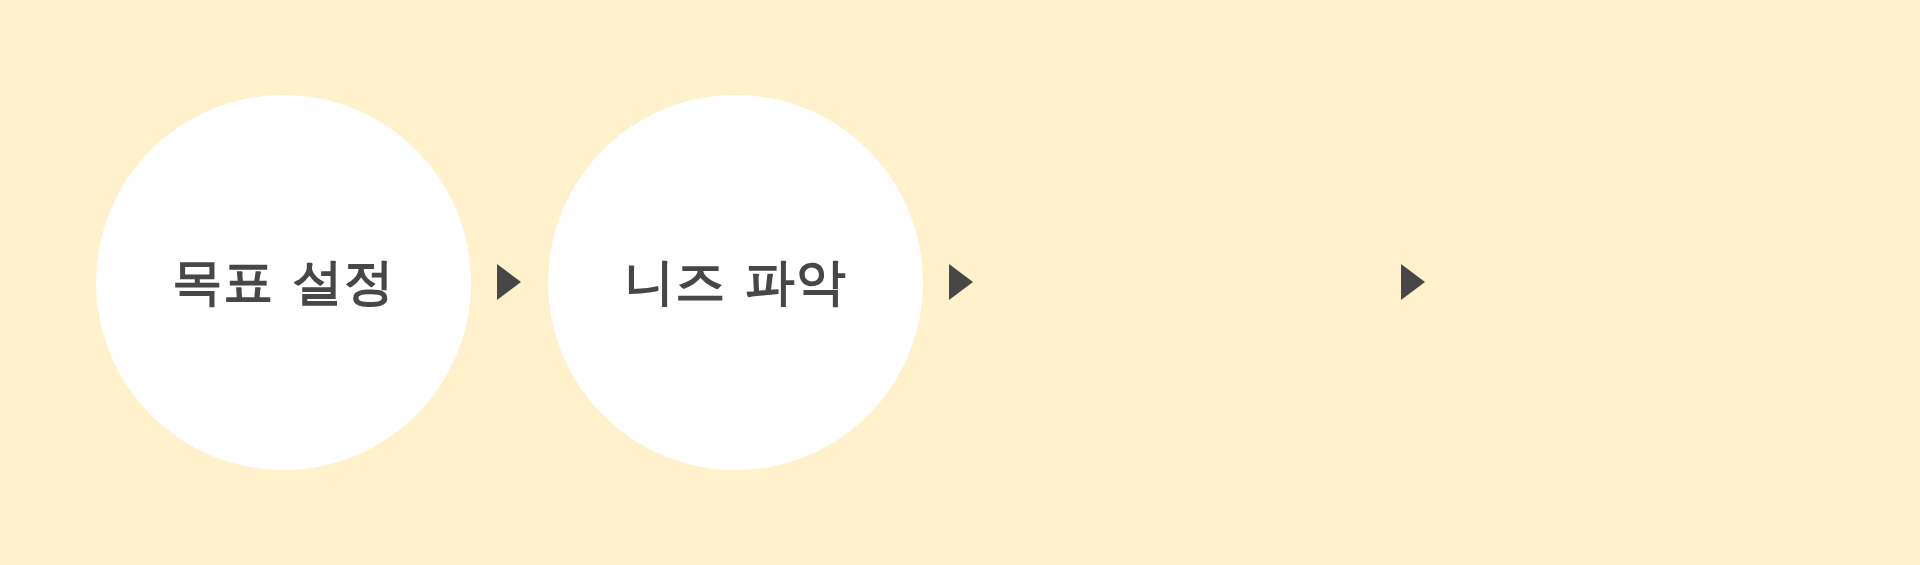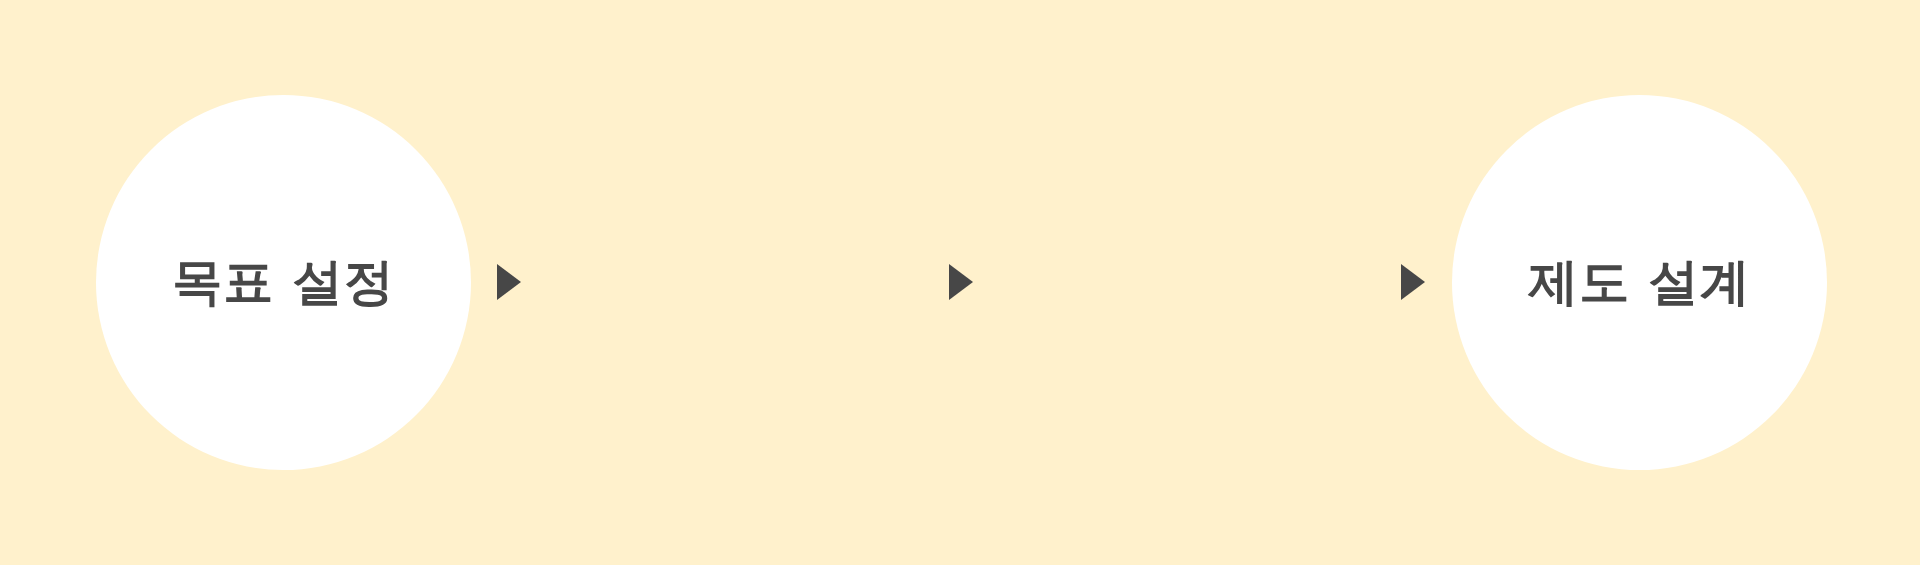--- a/index.html
+++ b/index.html
@@ -27,20 +27,20 @@
 </style>
 </head>
 <body>
 
 <div class="stage">
   <div class="step" style="left:96px">
     <span class="step-label">목표 설정</span>
   </div>
   <div class="arrow" style="left:497px"></div>
 
+  <div class="step" style="left:548px">
+    <span class="step-label">니즈 파악</span>
+  </div>
   <div class="arrow" style="left:949px"></div>
 
   <div class="arrow" style="left:1401px"></div>
 
-  <div class="step" style="left:1452px">
-    <span class="step-label">제도 설계</span>
-  </div>
 </div>
 
 </body></html>

